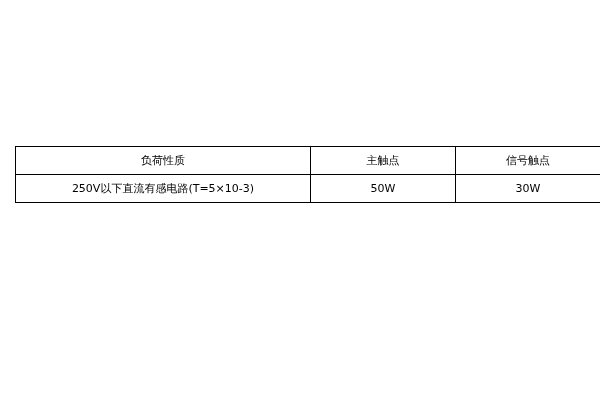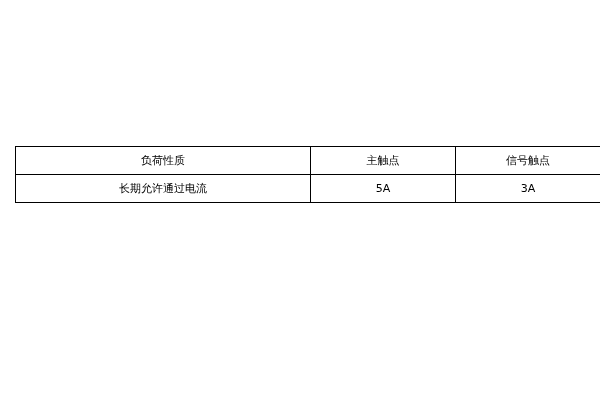--- a/index.html
+++ b/index.html
@@ -51,20 +51,20 @@
 <div class="page">
   <div class="table-wrap">
     <table class="spec-table">
       <tbody>
         <tr>
           <td class="col-a">负荷性质</td>
           <td class="col-b">主触点</td>
           <td class="col-c">信号触点</td>
         </tr>
         <tr>
-          <td class="col-a">长期允许通过电流</td>
-          <td class="col-b">5A</td>
-          <td class="col-c">3A</td>
+          <td class="col-a">250V以下直流有感电路(T=5×10-3)</td>
+          <td class="col-b">50W</td>
+          <td class="col-c">30W</td>
         </tr>
       </tbody>
     </table>
   </div>
 </div>
 
 </body></html>

